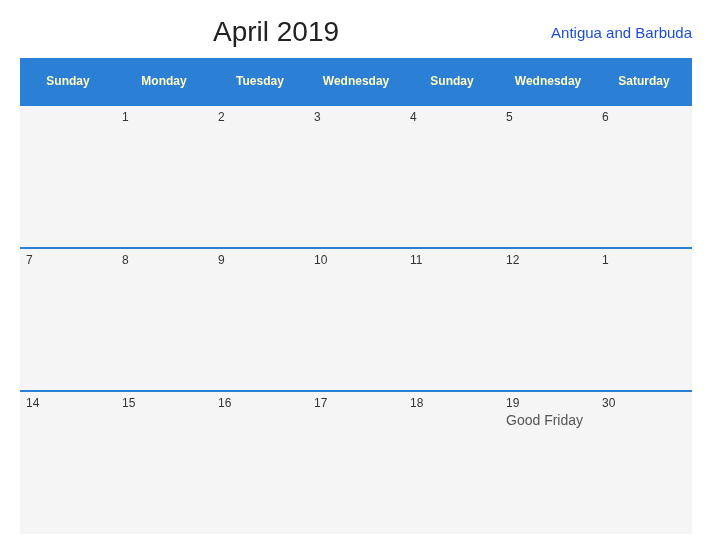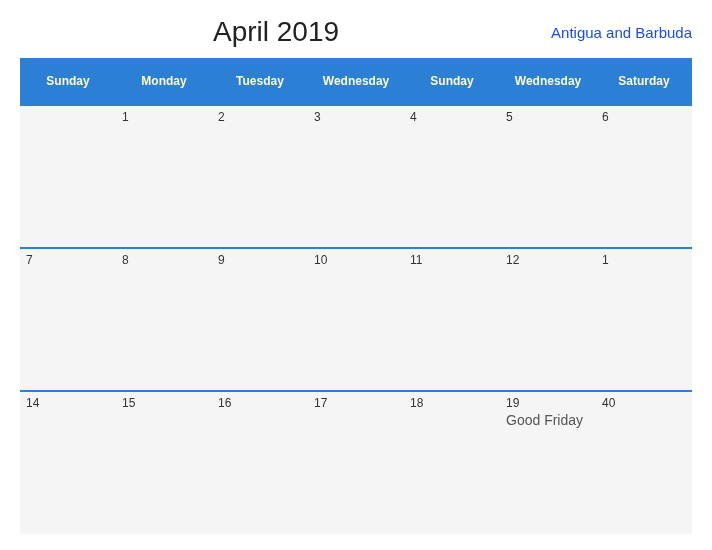--- a/index.html
+++ b/index.html
@@ -191,17 +191,17 @@
           <span class="day-number">17</span>
         </td>
         <td>
           <span class="day-number">18</span>
         </td>
         <td>
           <span class="day-number">19</span>
           <span class="day-event">Good Friday</span>
         </td>
         <td>
-          <span class="day-number">40</span>
+          <span class="day-number">30</span>
         </td>
       </tr>
     </tbody>
 </table>
 
 </body></html>

